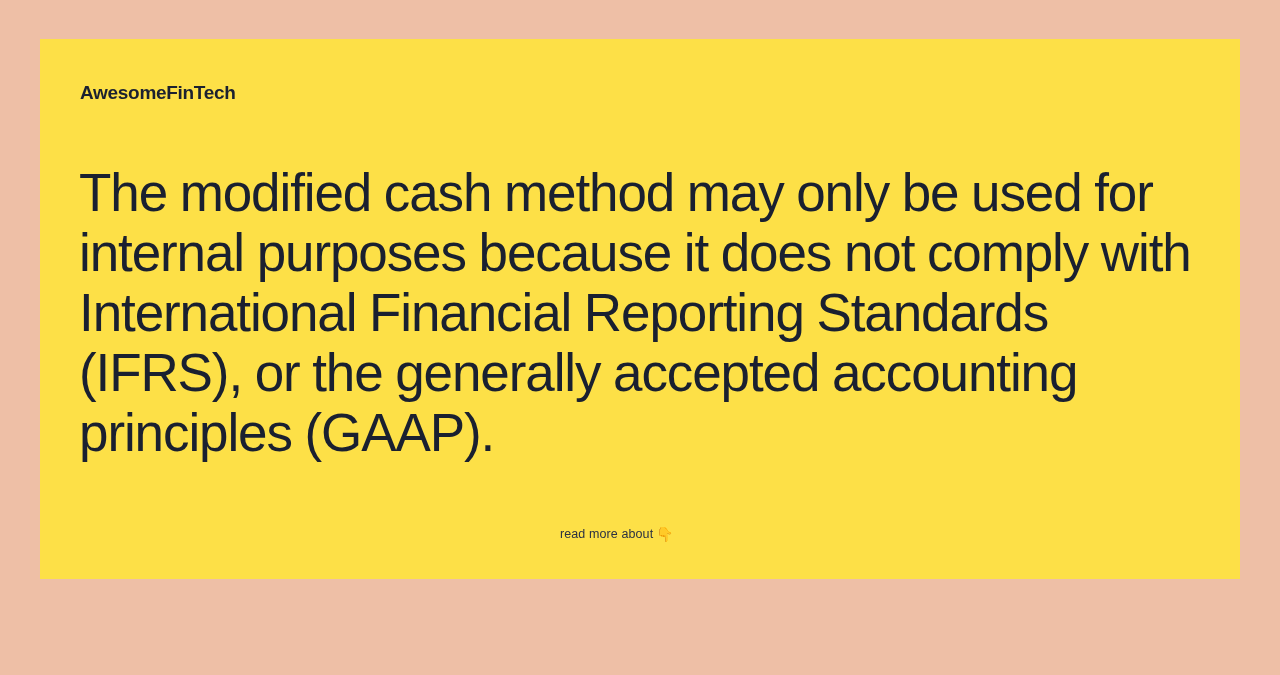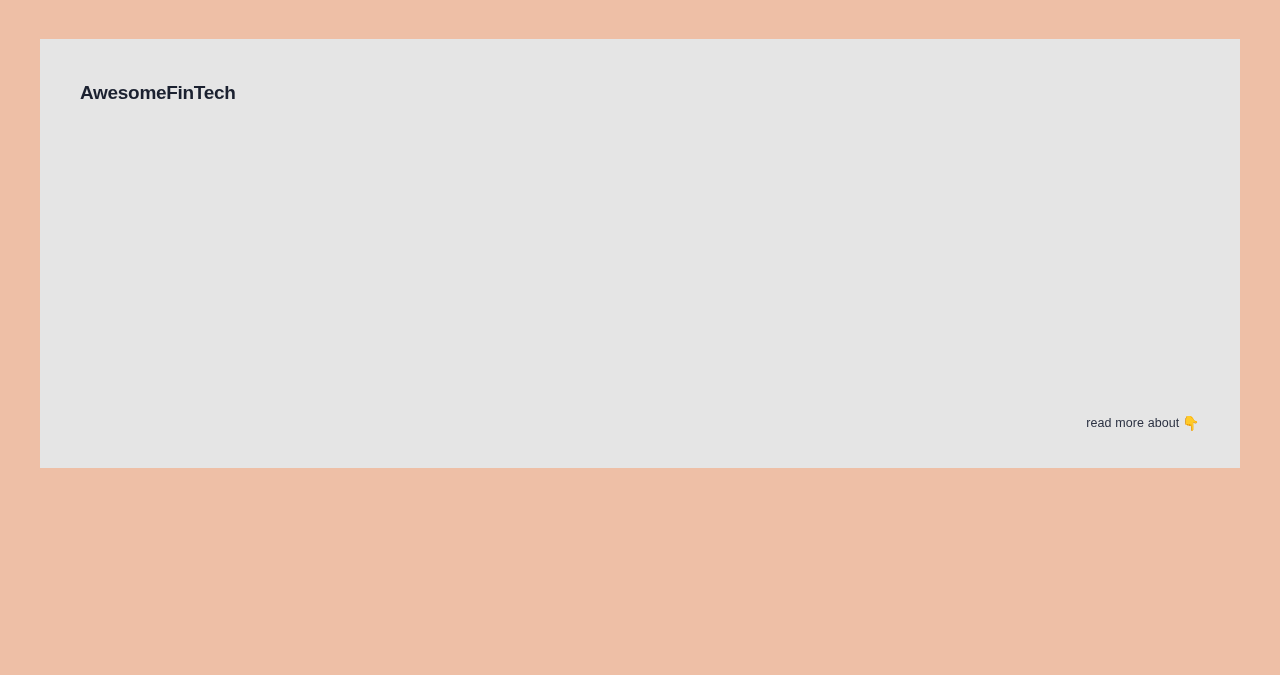--- a/index.html
+++ b/index.html
@@ -17,22 +17,22 @@
     position: relative;
     width: 1280px;
     height: 675px;
     background: #eebfa6;
   }
   .card {
     position: absolute;
     left: 40px;
     top: 39px;
     width: 1200px;
-    height: 429px;
-    background: #e5e5e5;
+    height: 540px;
+    background: #fde047;
     box-sizing: border-box;
   }
   .brand {
     position: absolute;
     left: 40px;
     top: 44px;
     font-size: 19px;
     font-weight: bold;
     letter-spacing: -0.3px;
     color: #1b2130;
@@ -48,21 +48,21 @@
     font-weight: 300;
     line-height: 60px;
     letter-spacing: -1.1px;
     color: #1a2030;
     word-spacing: -1px;
   }
   .attribution {
     position: absolute;
     right: 40px;
     bottom: 37px;
-    text-align: right;
+    text-align: left;
     width: 640px;
   }
   .readmore {
     font-size: 12.5px;
     color: #2b3142;
     line-height: 16px;
     letter-spacing: 0.1px;
     white-space: nowrap;
   }
   .readmore .emoji {
@@ -96,20 +96,21 @@
   }
 </style>
 </head>
 <body>
 
 <div class="stage">
   <div class="card">
 
     <div class="brand">AwesomeFinTech</div>
 
+    <div class="quote">The modified cash method may only be used for internal purposes because it does not comply with International Financial Reporting Standards (IFRS), or the generally accepted accounting principles (GAAP).</div>
 
     <div class="attribution">
       <div class="readmore">
         <span>read more about</span><span class="emoji hand-icon">👇</span>
       </div>
     </div>
 
   </div>
 </div>
 

